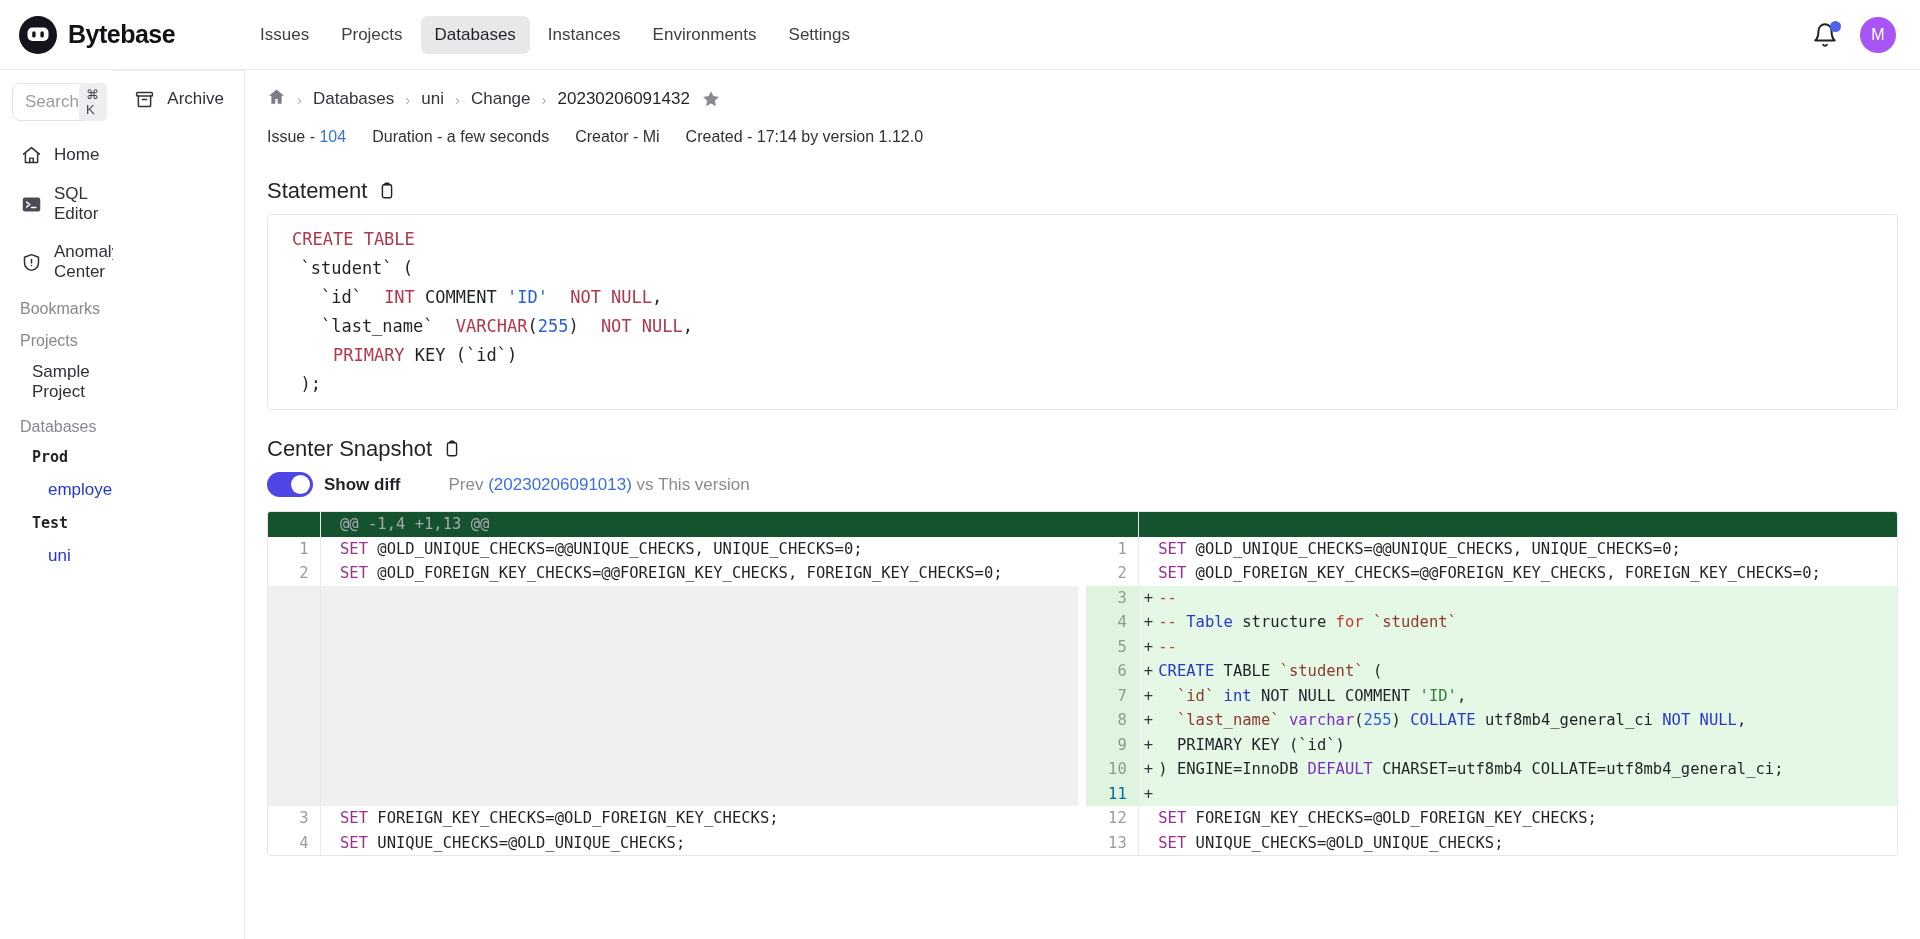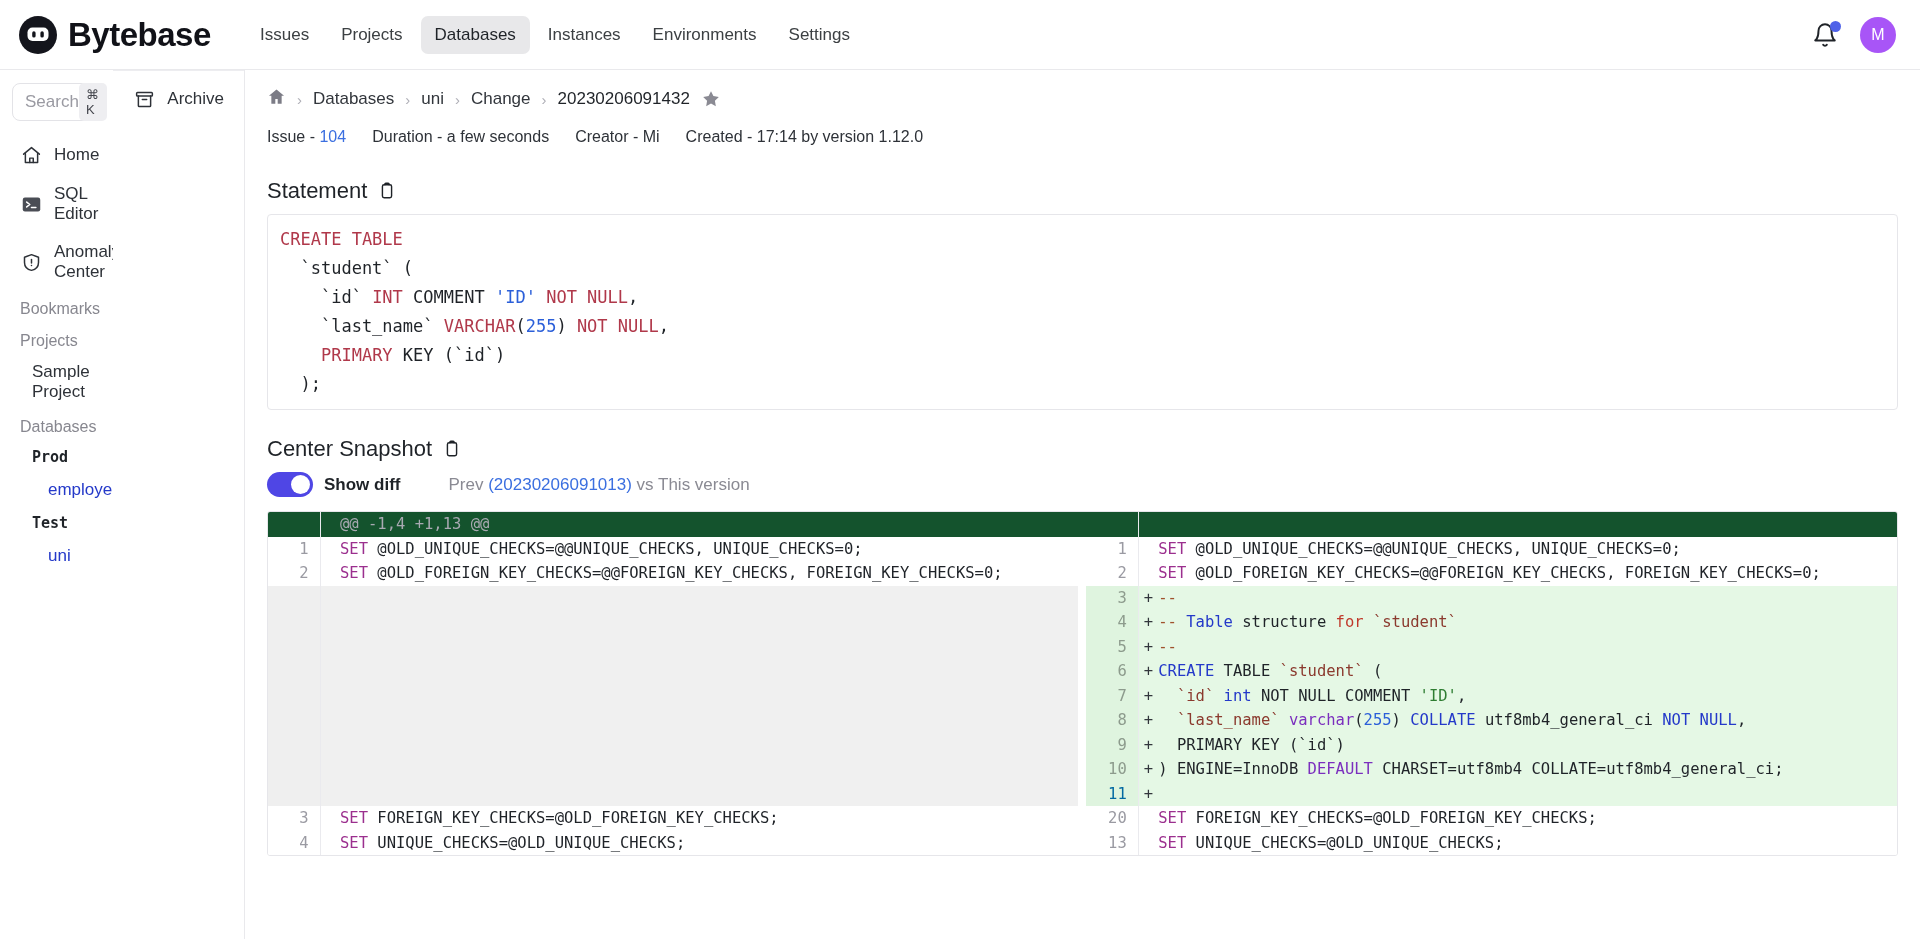--- a/index.html
+++ b/index.html
@@ -15,21 +15,21 @@
   
   .topbar {
     height: 70px; flex: 0 0 70px;
     display: flex; align-items: center;
     border-bottom: 1px solid #e9e9ec;
     background: #fff;
     padding: 0 24px 0 18px;
   }
   .brand { display: flex; align-items: center; gap: 10px; width: 210px; flex: 0 0 210px; }
   .brand-mark { width: 40px; height: 40px; flex: 0 0 40px; }
-  .brand-name { font-size: 33px; font-weight: 700; letter-spacing: -0.5px; color: #111218; }
+  .brand-name { font-size: 25px; font-weight: 700; letter-spacing: -0.5px; color: #111218; }
   .nav { display: flex; align-items: center; gap: 4px; margin-left: 18px; }
   .nav-item {
     font-size: 17px; color: #3c4043; padding: 9px 14px; border-radius: 7px;
     cursor: pointer; white-space: nowrap;
   }
   .nav-item.active { background: #e8e8ea; color: #1f2328; }
   .topbar-right { margin-left: auto; display: flex; align-items: center; gap: 22px; }
   .bell-wrap { position: relative; width: 26px; height: 26px; cursor: pointer; }
   .bell-dot {
     position: absolute; right: -3px; top: -1px; width: 11px; height: 11px;
@@ -109,21 +109,21 @@
   .copy-btn { cursor: pointer; display: flex; align-items: center; }
 
   
   .stmt {
     border: 1px solid #e6e6ea; border-radius: 4px;
     padding: 10px 12px; background: #fff;
     font-family: "DejaVu Sans Mono", monospace;
     font-size: 17px; line-height: 29px; white-space: pre;
     overflow: hidden;
   }
-  .k { color: #b0384a; }   
+  .k { color: #b0384a; margin-left: 12px; }   
   .n { color: #2b5fd9; }   
   .p { color: #1f2328; }   
 
   
   .diffrow { display: flex; align-items: center; gap: 11px; margin: 6px 0 14px 0; }
   .toggle {
     width: 46px; height: 25px; border-radius: 13px; background: #4f46e5;
     position: relative; cursor: pointer; flex: 0 0 46px;
   }
   .toggle .knob {
@@ -447,21 +447,21 @@
                 <td class="midgap"></td>
                 <td class="gut" style="background: rgb(223, 244, 223); color: #0369a1;">11</td>
                 <td class="sign" style="background: rgb(229, 248, 229);">+</td>
                 <td class="code" style="background: rgb(229, 248, 229);"><span></span></td>
               </tr>
               <tr class="ctx">
                 <td class="gut" style="background: rgb(255, 255, 255);">3</td>
                 <td class="sign" style="background: rgb(255, 255, 255);"></td>
                 <td class="code" style="background: rgb(255, 255, 255);"><span class="dk">SET</span><span> FOREIGN_KEY_CHECKS=@OLD_FOREIGN_KEY_CHECKS;</span></td>
                 <td class="midgap"></td>
-                <td class="gut" style="background: rgb(255, 255, 255);">20</td>
+                <td class="gut" style="background: rgb(255, 255, 255);">12</td>
                 <td class="sign" style="background: rgb(255, 255, 255);"></td>
                 <td class="code" style="background: rgb(255, 255, 255);"><span class="dk">SET</span><span> FOREIGN_KEY_CHECKS=@OLD_FOREIGN_KEY_CHECKS;</span></td>
               </tr>
               <tr class="ctx">
                 <td class="gut" style="background: rgb(255, 255, 255);">4</td>
                 <td class="sign" style="background: rgb(255, 255, 255);"></td>
                 <td class="code" style="background: rgb(255, 255, 255);"><span class="dk">SET</span><span> UNIQUE_CHECKS=@OLD_UNIQUE_CHECKS;</span></td>
                 <td class="midgap"></td>
                 <td class="gut" style="background: rgb(255, 255, 255);">13</td>
                 <td class="sign" style="background: rgb(255, 255, 255);"></td>

